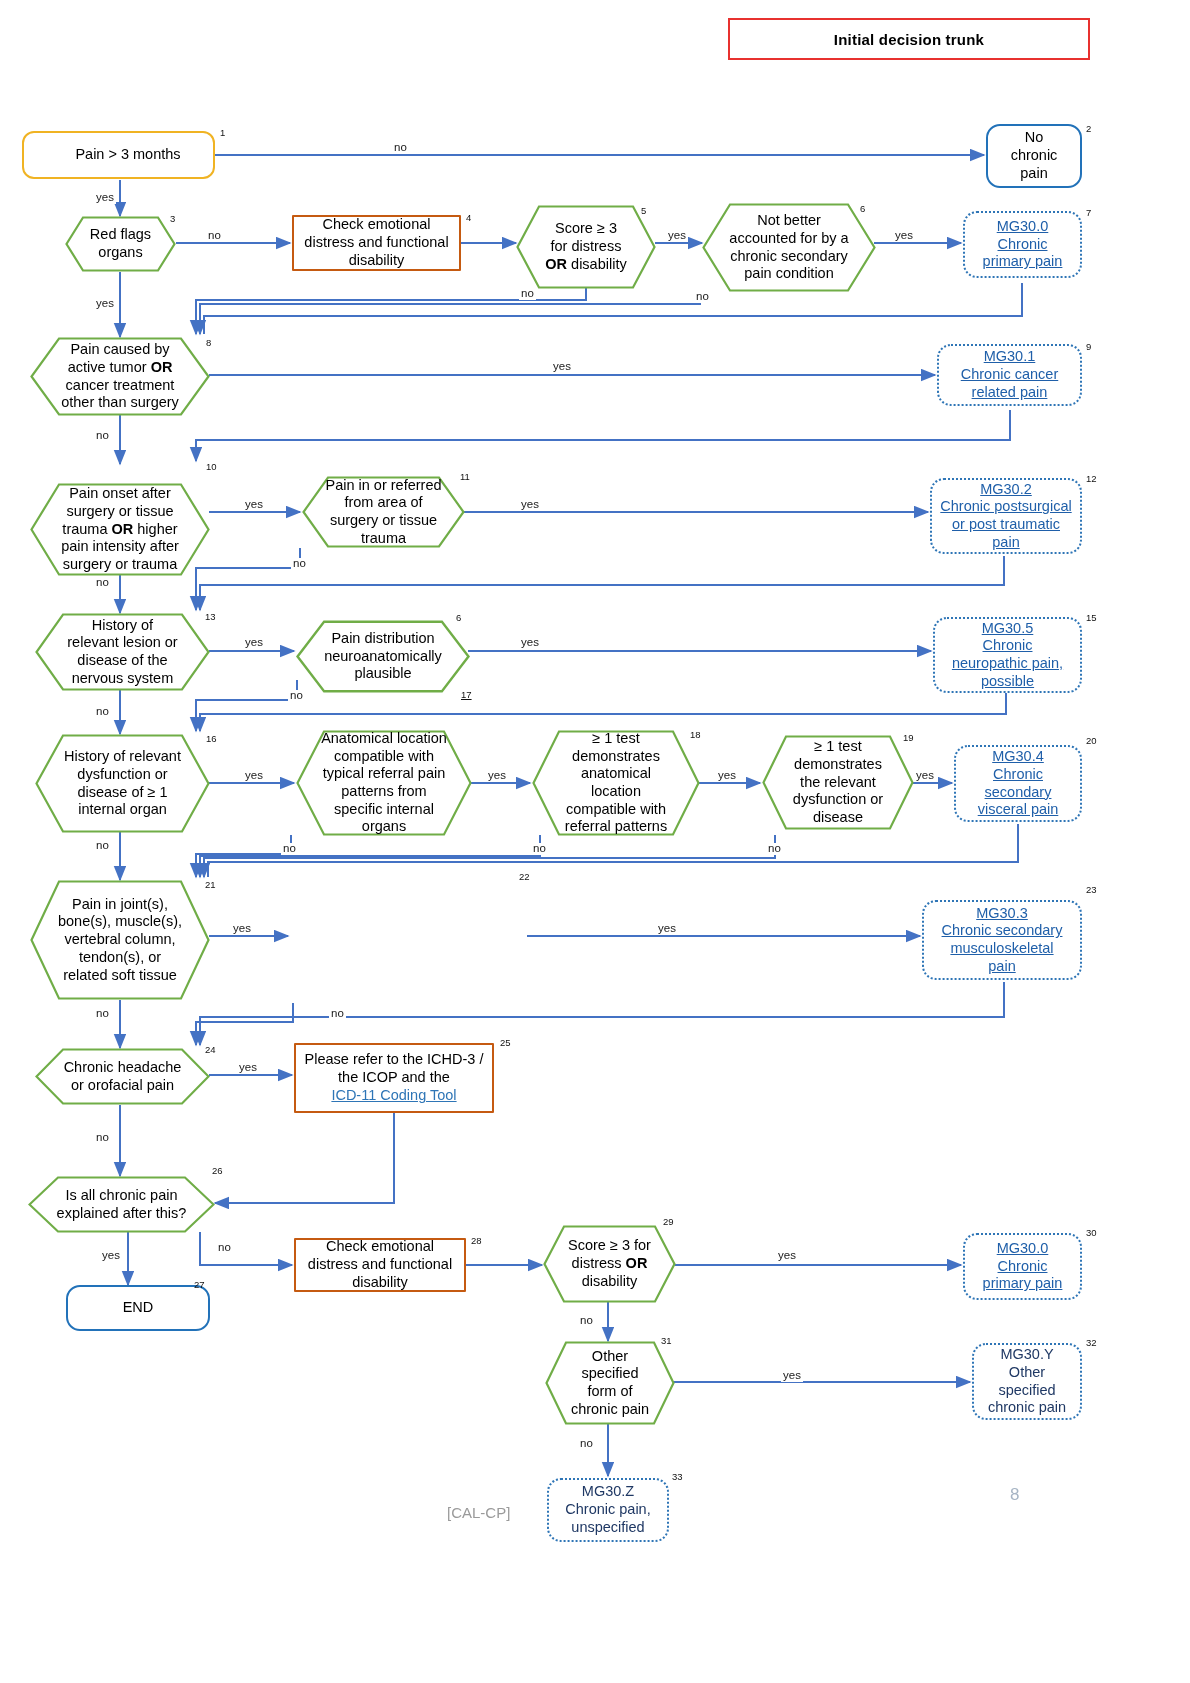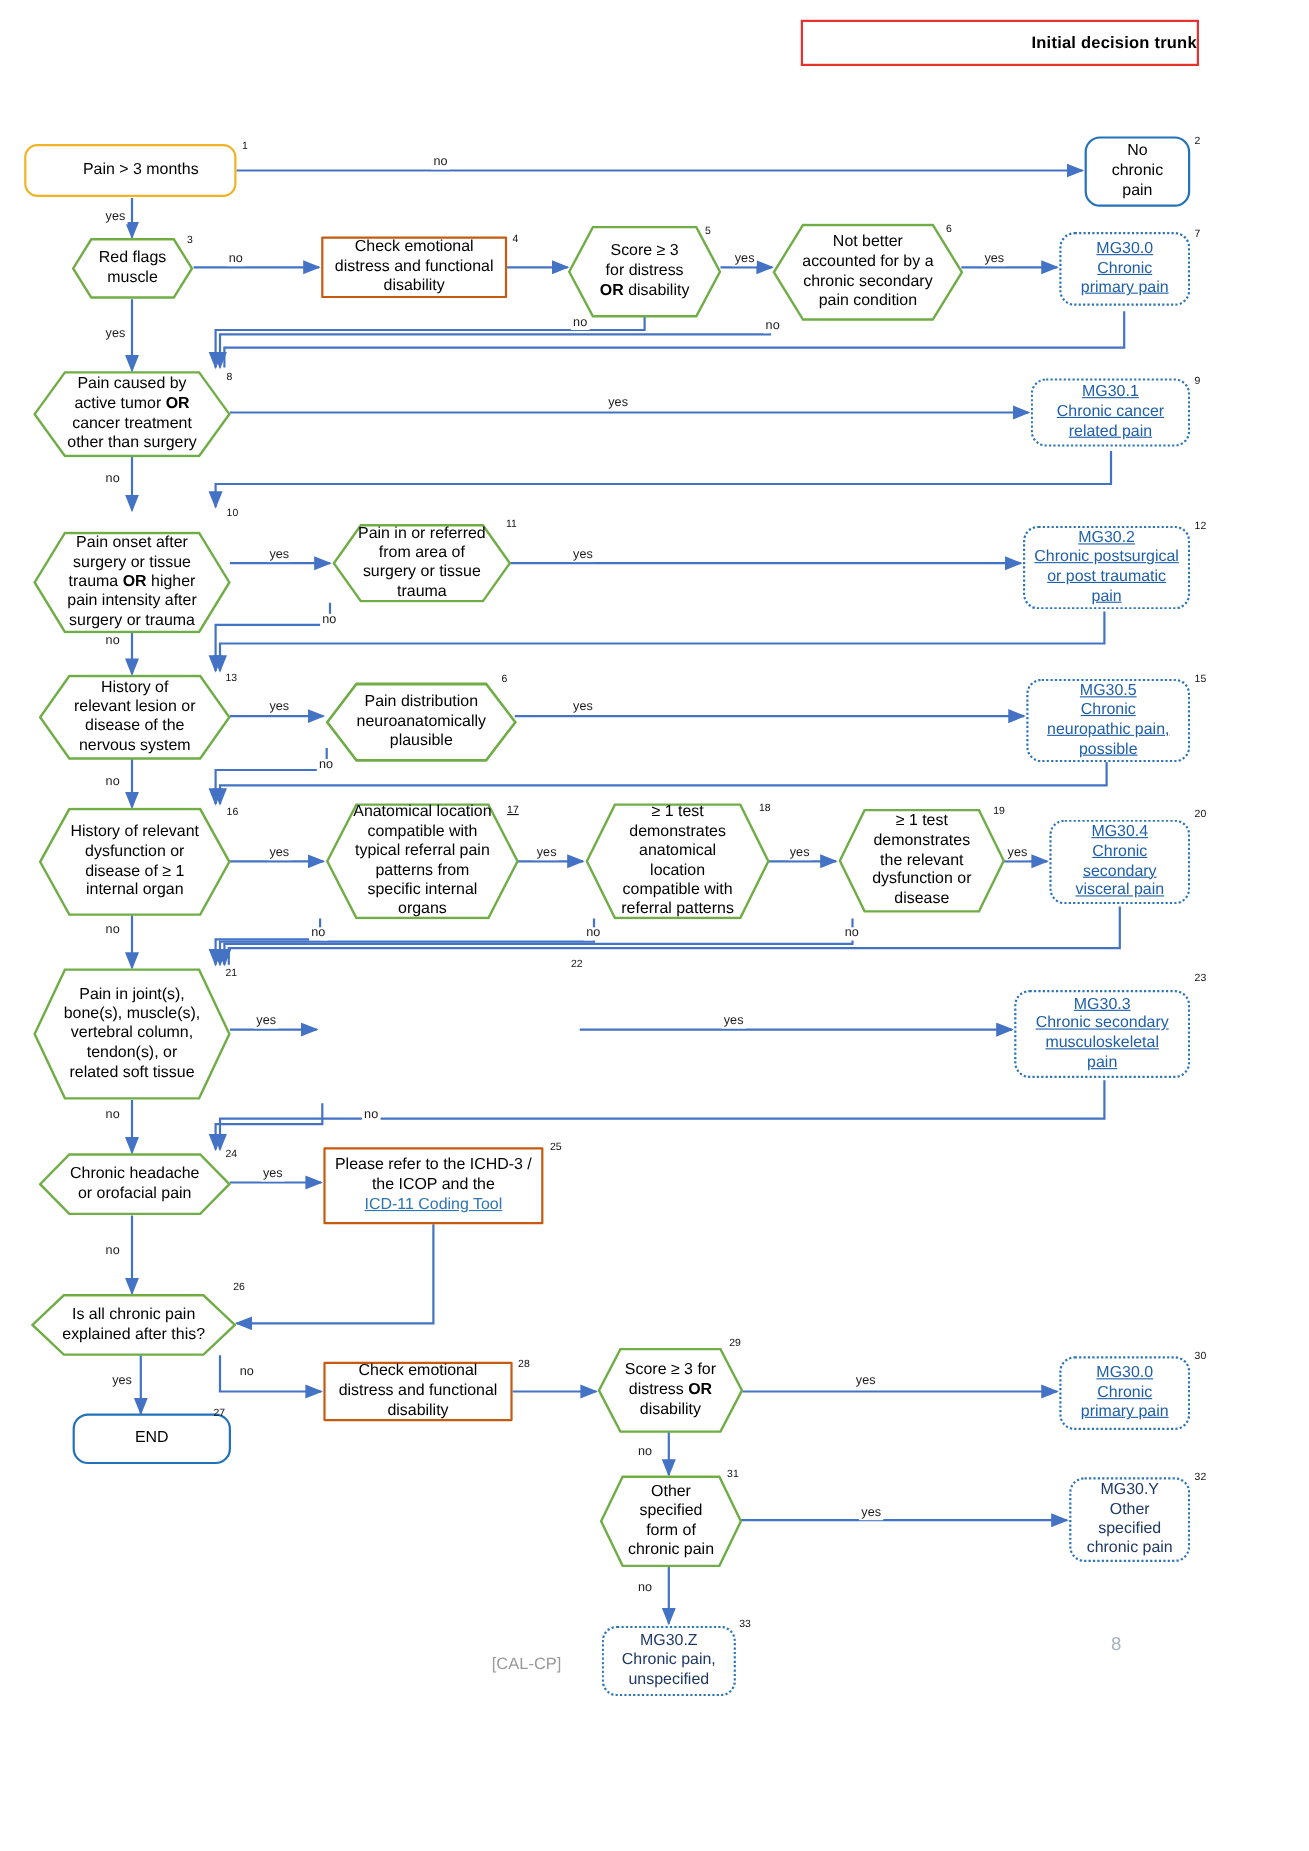--- a/index.html
+++ b/index.html
@@ -108,21 +108,21 @@
     white-space: nowrap;
   }
 
   
   .banner {
     position: absolute;
     border: 2px solid #E8312F;
     background: #ffffff;
     display: flex;
     align-items: center;
-    justify-content: flex-end;
+    justify-content: center;
     font-weight: bold;
     font-size: 15px;
     letter-spacing: 0.2px;
   }
 
   .footnote {
     position: absolute;
     color: #9a9a9a;
     font-size: 15px;
   }
@@ -259,21 +259,21 @@
   </div>
   <div class="numtag" style="left:1086px; top:124px;">2</div>
 
   <div class="node n-dec" style="left:65px; top:216px; width:111px; height:56px;">
     <span class="hexwrap">
       <svg viewBox="0 0 111 56" preserveAspectRatio="none">
           <polygon points="18,1.5 93,1.5 109.5,28 93,54.5 18,54.5 1.5,28" fill="#fff" stroke="#70AD47" stroke-width="2.2"></polygon>
         </svg>
     </span>
     <span class="txt">Red flags
-muscle</span>
+organs</span>
   </div>
   <div class="numtag" style="left:170px; top:214px;">3</div>
 
   <div class="node n-proc" style="left:292px; top:215px; width:169px; height:56px;">
     <span class="txt">Check emotional
 distress and functional
 disability</span>
   </div>
   <div class="numtag" style="left:466px; top:213px;">4</div>
 
@@ -407,21 +407,21 @@
           <polygon points="28,1.5 148,1.5 174.5,53 148,104.5 28,104.5 1.5,53" fill="#fff" stroke="#70AD47" stroke-width="2.2"></polygon>
         </svg>
     </span>
     <span class="txt">Anatomical location
 compatible with
 typical referral pain
 patterns from
 specific internal
 organs</span>
   </div>
-  <div class="numtag" style="left:461px; top:732px;text-decoration:underline;">17</div>
+  <div class="numtag" style="left:461px; top:690px;text-decoration:underline;">17</div>
 
   <div class="node n-dec" style="left:532px; top:730px; width:168px; height:106px;">
     <span class="hexwrap">
       <svg viewBox="0 0 168 106" preserveAspectRatio="none">
           <polygon points="27,1.5 141,1.5 166.5,53 141,104.5 27,104.5 1.5,53" fill="#fff" stroke="#70AD47" stroke-width="2.2"></polygon>
         </svg>
     </span>
     <span class="txt">≥ 1 test
 demonstrates
 anatomical

